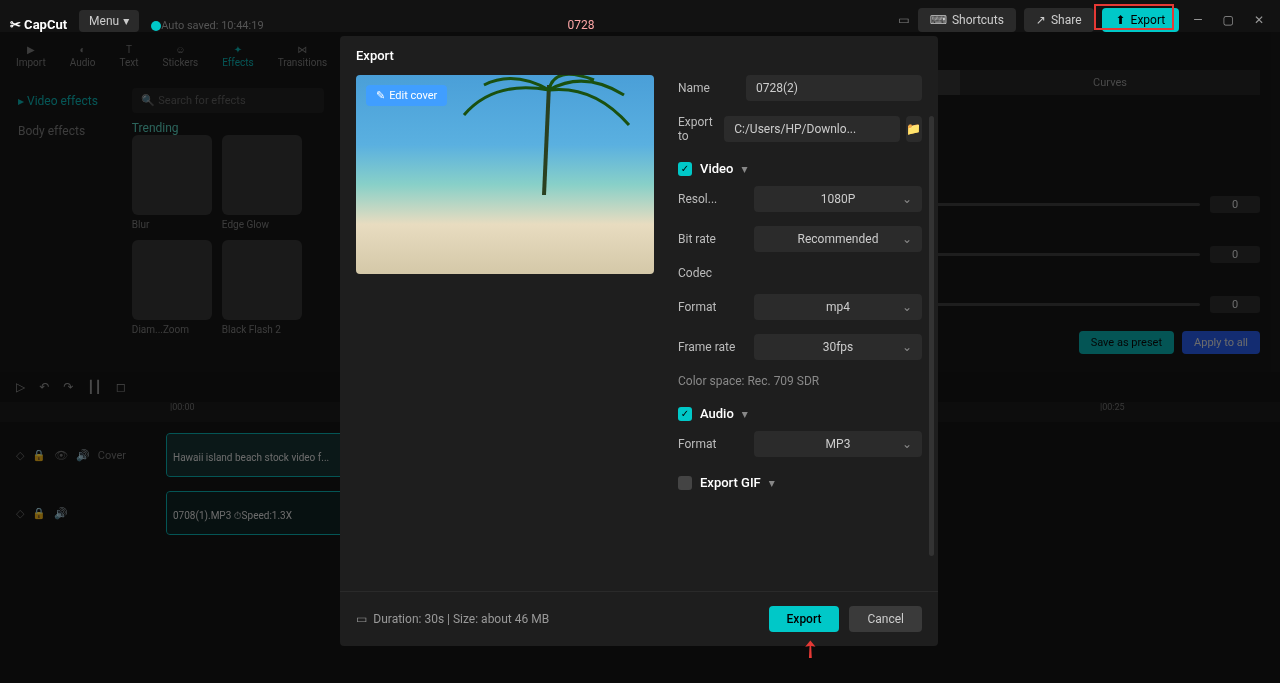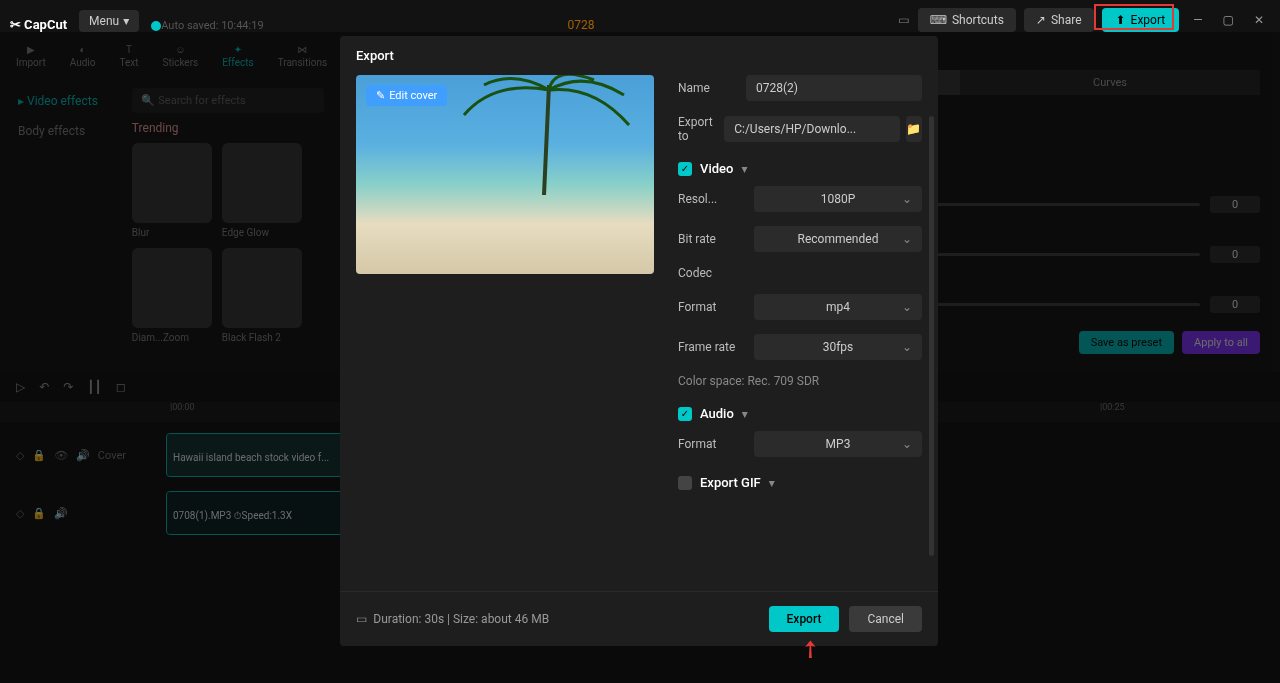--- a/index.html
+++ b/index.html
@@ -2,58 +2,58 @@
 <html><head>
 <meta charset="utf-8">
 <style>
 *{margin:0;padding:0;box-sizing:border-box;font-family:-apple-system,BlinkMacSystemFont,"Segoe UI",Roboto,sans-serif}
 body{background:#0a0a0a;width:1280px;height:683px;overflow:hidden;color:#ccc;font-size:12px;position:relative}
 .top-bar{height:32px;background:#121212;display:flex;align-items:flex-end;padding:0 10px;gap:12px}
 .logo{font-weight:bold;color:#fff;font-size:13px}
 .menu-btn{background:#2a2a2a;padding:4px 10px;border-radius:4px;color:#ccc;display:flex;align-items:center;gap:4px}
 .auto-save{color:#555;font-size:11px;display:flex;align-items:center;}
 .auto-save .dot{width:10px;height:10px;background:#00c8c8;border-radius:50%}
-.project-name{flex:1;text-align:center;color:#a16207}
+.project-name{flex:1;text-align:center;color:#fca5a5}
 .top-right{display:flex;align-items:center;gap:8px}
 .top-btn{background:#2a2a2a;padding:5px 12px;border-radius:4px;color:#ccc;display:flex;align-items:center;gap:5px;font-size:12px}
 .export-top{background:#00c8c8;color:#000;padding:5px 14px;border-radius:4px;display:flex;align-items:center;gap:5px}
 .win-ctrl{color:#999;padding:0 6px}
 .red-highlight{position:absolute;top:4px;right:106px;width:80px;height:26px;border:2px solid #e53935;z-index:5}
 .main-area{display:flex;height:340px}
 .left-panel{width:340px;background:#0d0d0d;opacity:0.4}
 .tool-tabs{display:flex;gap:8px;padding:8px}
 .tool-tab{display:flex;flex-direction:column;align-items:center;gap:2px;color:#888;font-size:10px;padding:4px 8px}
 .tool-tab.active{color:#00c8c8}
 .sub-tabs{display:flex;flex-direction:column;gap:4px;padding:8px}
 .sub-tab{padding:6px 10px;color:#888;font-size:12px}
 .sub-tab.active{color:#00c8c8}
 .search-row{padding:8px 16px}
 .search-box{background:#1a1a1a;border-radius:4px;padding:6px 10px;color:#666;font-size:11px}
-.trending{padding:0 16px;color:#fca5a5;margin-bottom:8px}
+.trending{padding:0 16px;color:#5eead4;margin-bottom:0}
 .effect-grid{display:flex;flex-wrap:wrap;gap:10px;padding:0 16px}
 .effect-card{width:80px}
 .effect-thumb{width:80px;height:80px;background:#333;border-radius:6px}
 .effect-label{font-size:10px;color:#888;margin-top:4px}
 .right-panel{flex:1;background:#0d0d0d;opacity:0.5}
 .right-tabs{display:flex;gap:20px;padding:12px 20px;color:#888}
 .right-tabs .active{color:#fff}
 .sub-mode{display:flex;gap:0;padding:0 20px;margin-bottom:12px}
 .sub-mode div{flex:1;text-align:center;padding:6px;background:#1a1a1a;color:#888;font-size:11px}
 .sub-mode .active{background:#2a2a2a;color:#fff}
 .basic-label{padding:8px 20px;color:#ccc}
 .color-row{display:flex;gap:10px;padding:8px 20px}
 .color-circle{width:18px;height:18px;border:2px solid;border-radius:50%}
 .slider-group{padding:8px 20px}
 .slider-label{color:#888;font-size:11px;margin-bottom:4px}
 .slider-row{display:flex;align-items:center;gap:10px}
 .slider-track{flex:1;height:3px;background:#333;border-radius:2px;position:relative}
 .slider-thumb{position:absolute;left:50%;top:-4px;width:10px;height:10px;background:#ccc;border-radius:50%}
 .slider-val{width:50px;background:#222;padding:2px 6px;border-radius:3px;text-align:center;font-size:11px}
 .preset-btns{display:flex;gap:8px;padding:10px 20px;justify-content:flex-end}
-.preset-btn{background:#6d28d9;padding:5px 12px;border-radius:4px;font-size:11px}
+.preset-btn{background:#1d4ed8;padding:5px 12px;border-radius:4px;font-size:11px}
 .preset-btn.primary{background:#00a0a0;color:#000}
 .timeline-area{height:300px;background:#0a0a0a;opacity:0.5}
 .timeline-tools{display:flex;gap:14px;padding:8px 16px;color:#888;align-items:center}
 .timeline-ruler{height:20px;background:#111;position:relative;padding-left:170px}
 .ruler-mark{position:absolute;color:#666;font-size:9px}
 .timeline-tracks{padding:0 16px}
 .track-row{display:flex;align-items:center;height:50px;margin-top:8px}
 .track-ctrl{width:150px;display:flex;gap:8px;color:#666;font-size:11px;align-items:center}
 .clip{height:44px;background:#1a4d4d;border:1px solid #00a0a0;border-radius:4px;overflow:hidden;position:relative}
 .clip-label{font-size:10px;color:#ccc;padding:18px 6px;background:rgba(0,0,0,0.5)}

